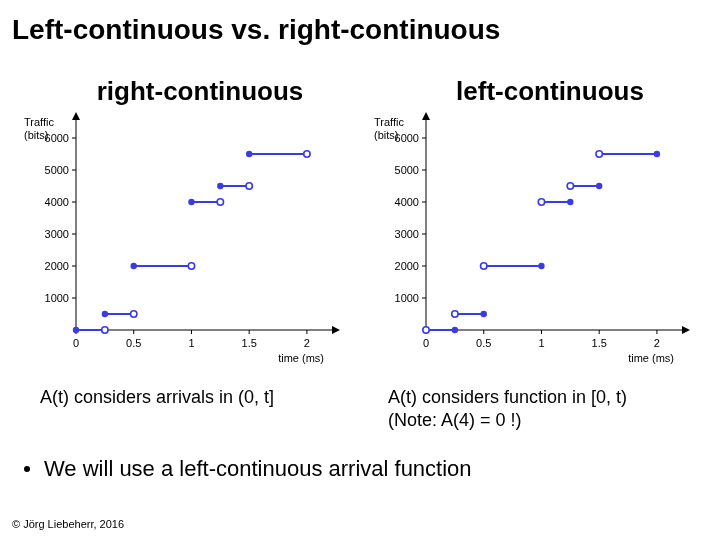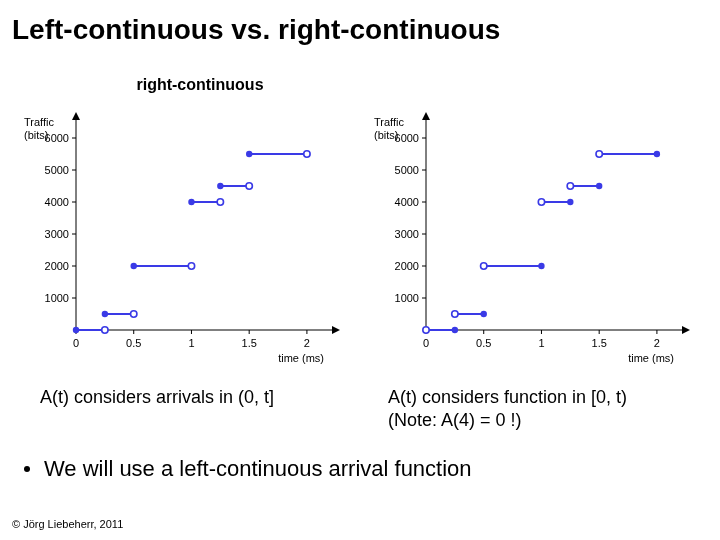--- a/index.html
+++ b/index.html
@@ -21,21 +21,21 @@
   }
   .title {
     position: absolute;
     left: 12px;
     top: 14px;
     font-size: 28px;
     font-weight: bold;
   }
   .col-label {
     position: absolute;
-    font-size: 16px;
+    font-size: 26px;
     font-weight: bold;
     text-align: center;
   }
   .col-label.left { left: 90px; top: 76px; width: 220px; }
   .col-label.right { left: 440px; top: 76px; width: 220px; }
 
   .chart {
     position: absolute;
     width: 330px;
     height: 260px;
@@ -77,20 +77,21 @@
   }
 </style>
 </head>
 <body>
 
 <div class="slide">
 
   <div class="title">Left-continuous vs. right-continuous</div>
 
   <div class="col-label left">right-continuous</div>
+  <div class="col-label right">left-continuous</div>
 
   <svg class="chart left" viewBox="0 0 330 260">
       <line x1="56" y1="220" x2="314" y2="220" stroke="#000" stroke-width="1"></line>
       <polygon points="320,220 312,216 312,224" fill="#000"></polygon>
       <line x1="56" y1="220" x2="56" y2="8" stroke="#000" stroke-width="1"></line>
       <polygon points="56,2 52,10 60,10" fill="#000"></polygon>
       <line x1="52" y1="188" x2="56" y2="188" stroke="#000"></line>
       <text x="49" y="192" text-anchor="end" font-size="11" font-family="Arial">1000</text>
       <line x1="52" y1="156" x2="56" y2="156" stroke="#000"></line>
       <text x="49" y="160" text-anchor="end" font-size="11" font-family="Arial">2000</text>
@@ -187,14 +188,14 @@
   <div class="caption left">A(t) considers arrivals in (0, t]</div>
   <div class="caption right">
     <span>A(t) considers function in [0, t)</span><br>
     <span>(Note: A(4) = 0 !)</span>
   </div>
 
   <div class="bullet">
     <span class="dot"></span><span>We will use a left-continuous arrival function</span>
   </div>
 
-  <div class="copyright">© Jörg Liebeherr, 2011</div>
+  <div class="copyright">© Jörg Liebeherr, 2016</div>
 </div>
 
 </body></html>

